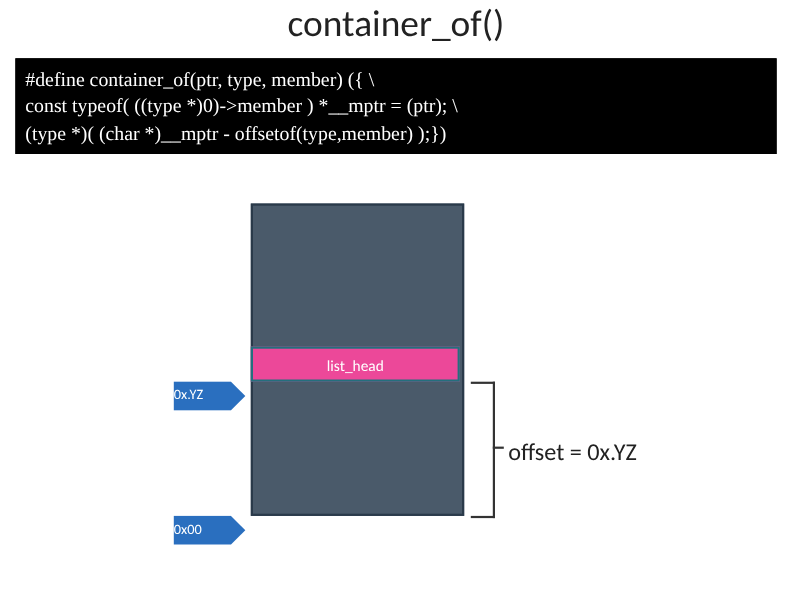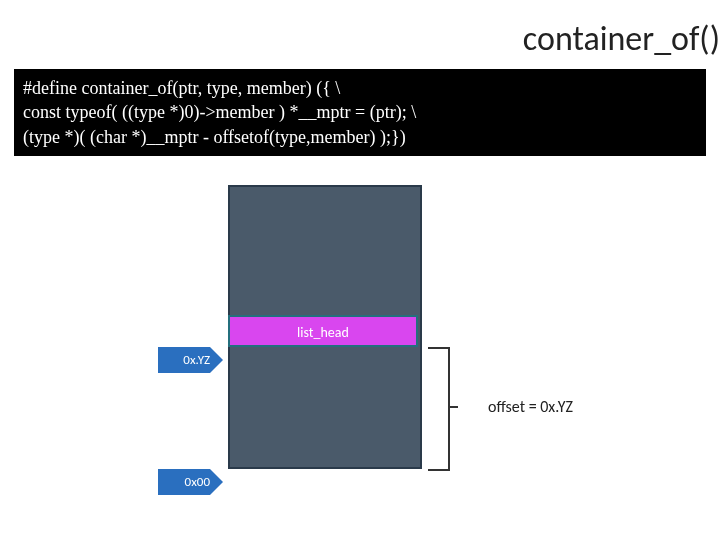--- a/index.html
+++ b/index.html
@@ -5,24 +5,24 @@
   body {
     margin: 0;
     padding: 0;
     width: 720px;
     height: 540px;
     background: #fff;
     font-family: Calibri, Arial, sans-serif;
     position: relative;
   }
   .title {
-    text-align: right;
+    text-align: center;
     font-size: 34px;
     color: #222;
-    padding-top: 18px;
+    padding-top: 2px;
     padding-bottom: 10px;
   }
   .codeblock {
     margin: 0 14px;
     background: #000;
     color: #fff;
     font-family: Liberation Serif, serif;
     font-size: 18px;
     line-height: 1.35;
     padding: 6px 8px;
@@ -44,37 +44,37 @@
     height: 280px;
     background: #4a5a6a;
     border: 2px solid #2a3a4a;
   }
   .listhead {
     position: absolute;
     left: 228px;
     top: 130px;
     width: 190px;
     height: 32px;
-    background: #d946ef;
+    background: #ec4899;
     border: 2px solid #246f7d;
     color: #fff;
     font-size: 14px;
     text-align: center;
     line-height: 32px;
     box-sizing: border-box;
   }
   .ptr-arrow {
     position: absolute;
     width: 52px;
     height: 26px;
     background: #2a6fbf;
     color: #fff;
     font-size: 13px;
     line-height: 26px;
-    text-align: right;
+    text-align: left;
   }
   .ptr-arrow::after {
     content: "";
     position: absolute;
     right: -13px;
     top: 0;
     width: 0;
     height: 0;
     border-top: 13px solid transparent;
     border-bottom: 13px solid transparent;
@@ -95,23 +95,23 @@
   .bracket-tick {
     position: absolute;
     left: 448px;
     top: 221px;
     width: 10px;
     height: 2px;
     background: #333;
   }
   .offset-label {
     position: absolute;
-    left: 488px;
+    left: 462px;
     top: 212px;
-    font-size: 16px;
+    font-size: 22px;
     color: #222;
   }
 </style>
 </head>
 <body>
 
 <div class="title">container_of()</div>
 
 <div class="codeblock"><span>#define container_of(ptr, type, member) ({ \</span>
 <span>const typeof( ((type *)0)-&gt;member ) *__mptr = (ptr); \</span>

